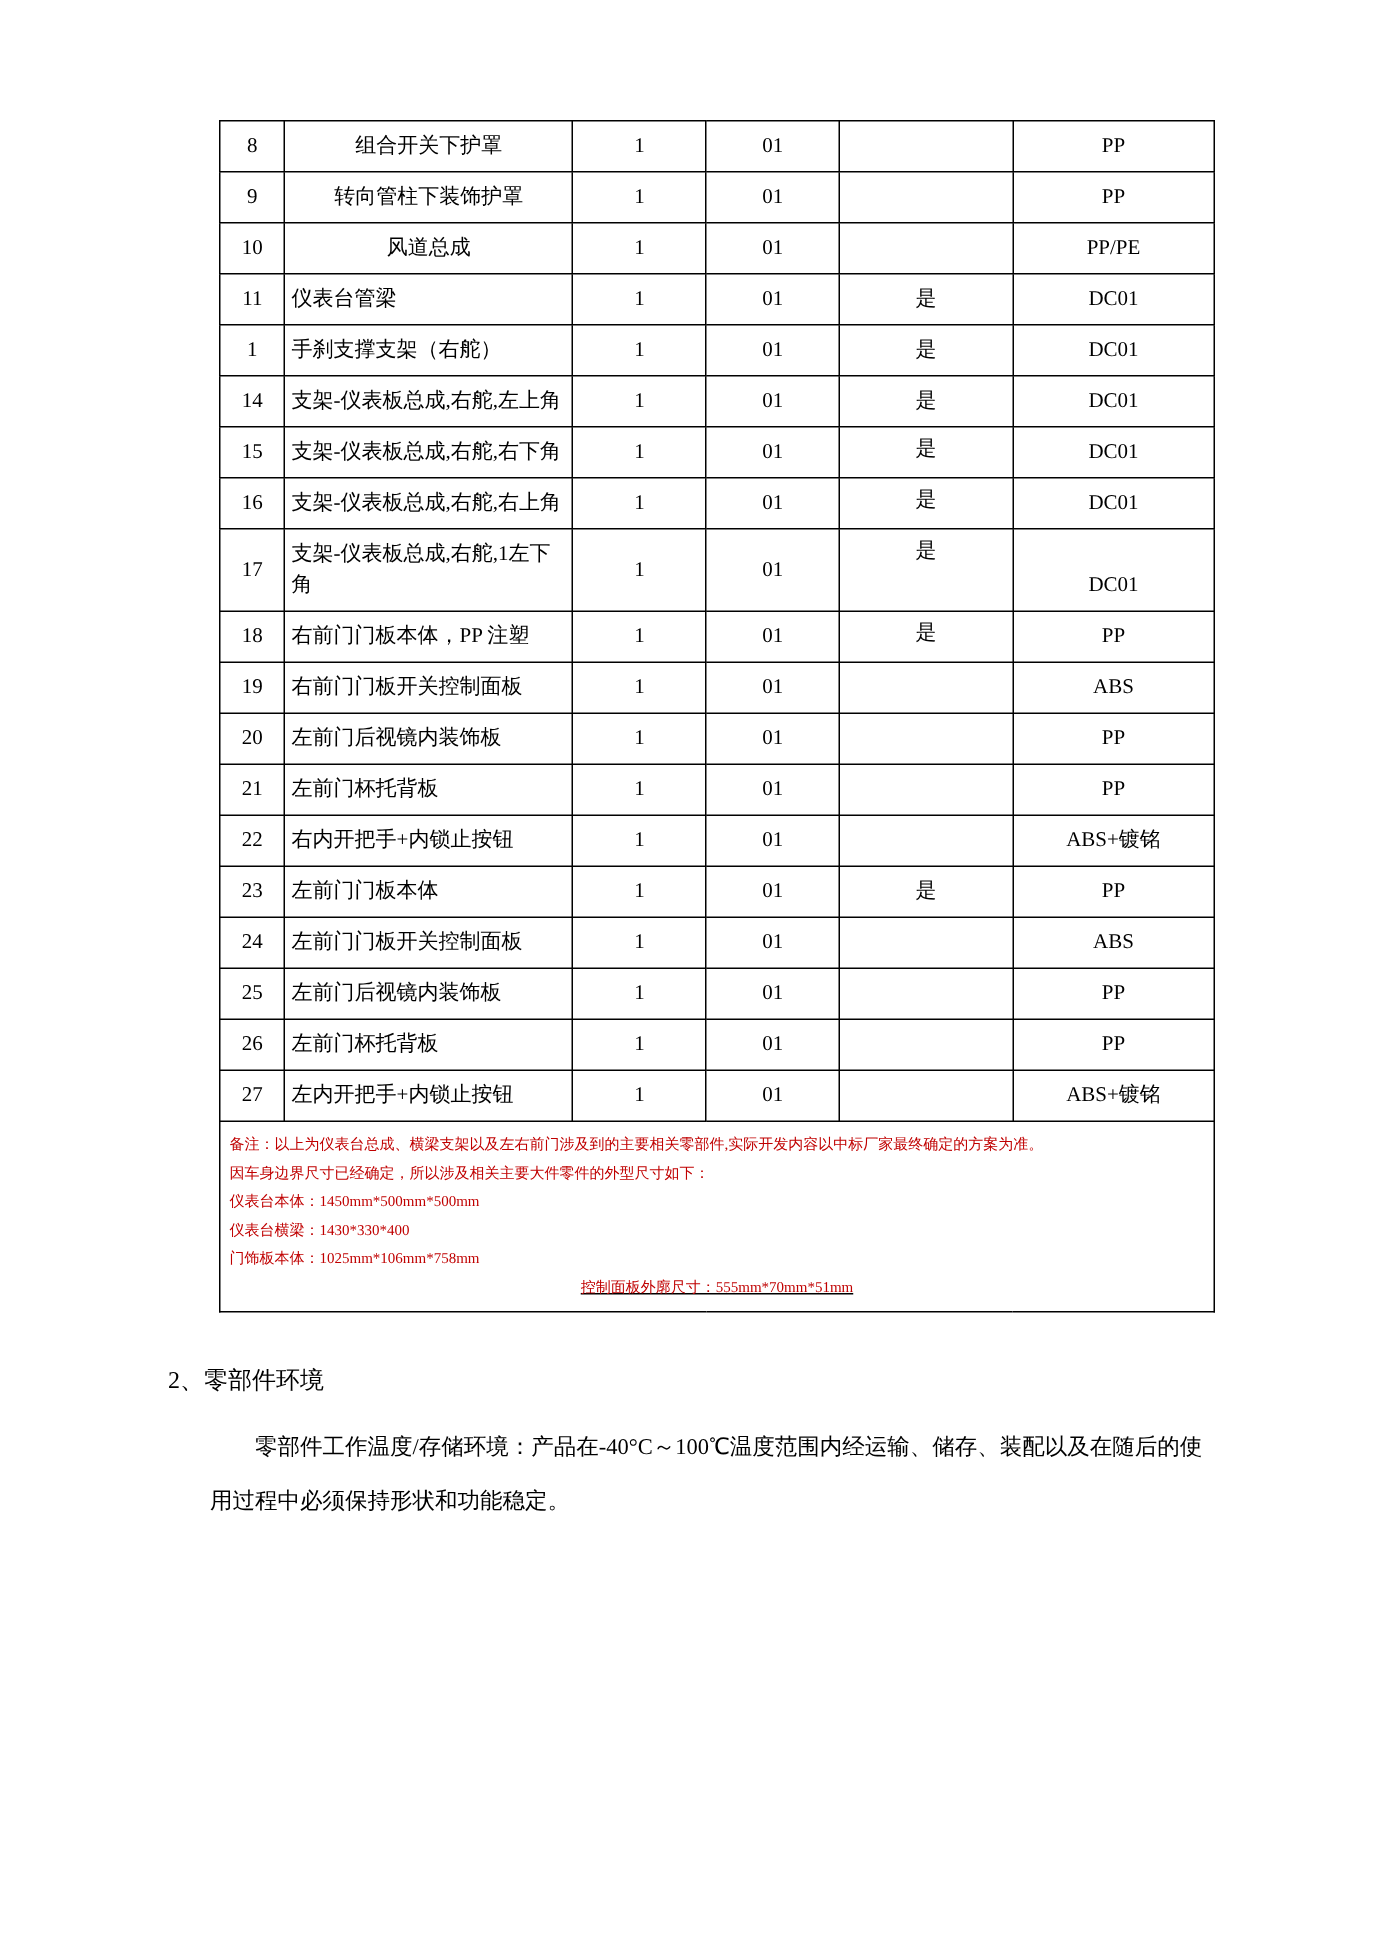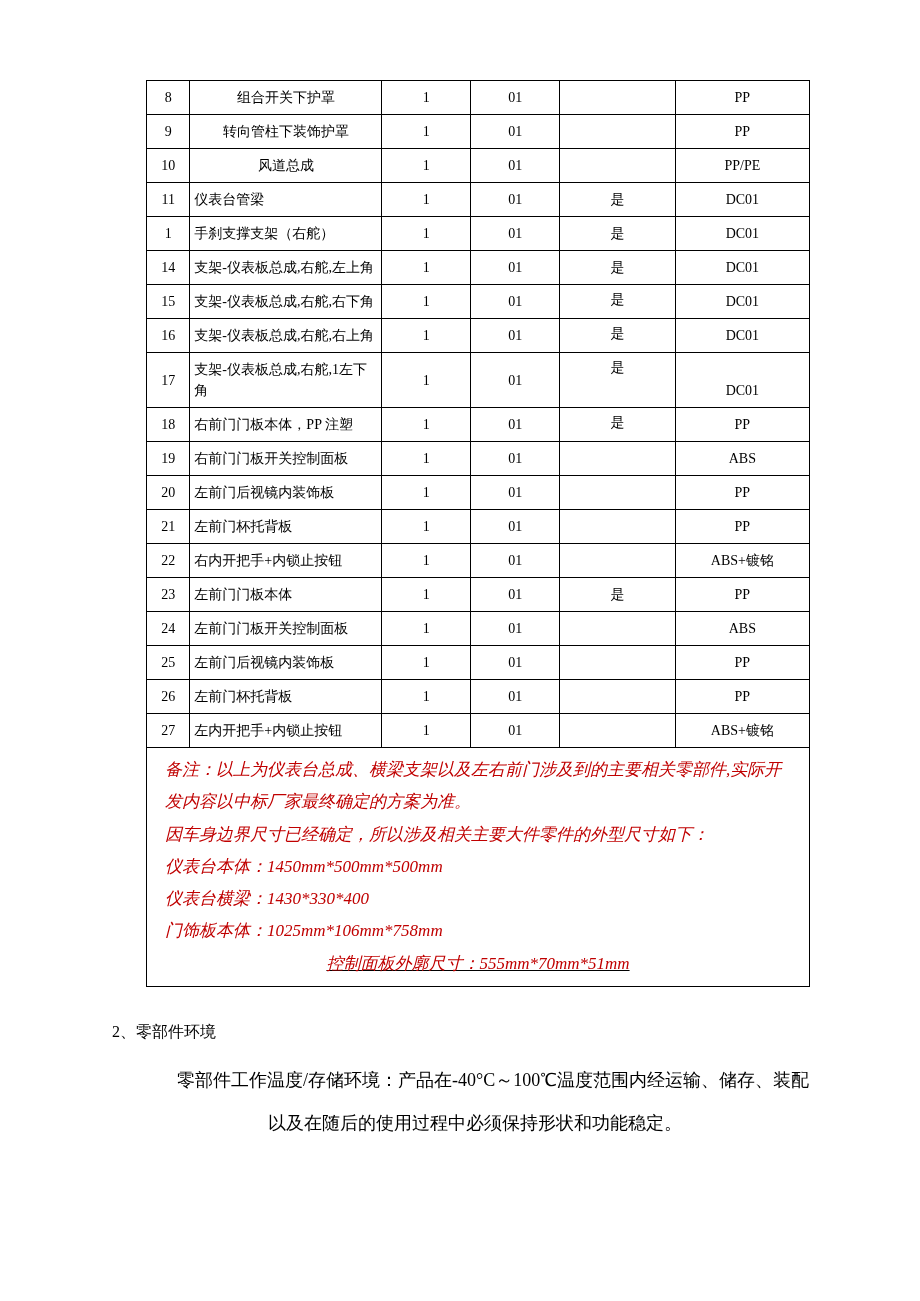--- a/index.html
+++ b/index.html
@@ -26,40 +26,38 @@
     .col-name { width: 186px; text-align: left; padding-left: 4px; }
     .col-qty { width: 86px; text-align: center; }
     .col-code { width: 86px; text-align: center; }
     .col-flag { width: 112px; text-align: center; }
     .col-mat { width: 130px; text-align: center; }
     .center { text-align: center !important; }
     .flag-top { vertical-align: top; padding-top: 4px; }
     .note-cell {
       color: #c00000;
       text-align: left;
-      padding: 6px 18px;
+      padding: 6px 6px;
       line-height: 1.9;
-      font-size: 17px;
-      font-style: italic;
+      font-size: 10px;
     }
     .note-cell .last-line {
       text-decoration: underline;
       text-decoration-color: #000;
       text-align: center;
     }
     .section-heading {
       font-size: 16px;
       margin: 35px 0 16px -34px;
     }
     .body-text {
-      font-size: 18px;
+      font-size: 15px;
       line-height: 2.4;
       text-indent: 2em;
       margin-left: -6px;
-      text-align: center;
     }
   </style>
 </head>
 <body>
 
 <table>
   <tbody id="tbody">
       <tr>
         <td class="col-num">8</td>
         <td class="col-name center">组合开关下护罩</td>

